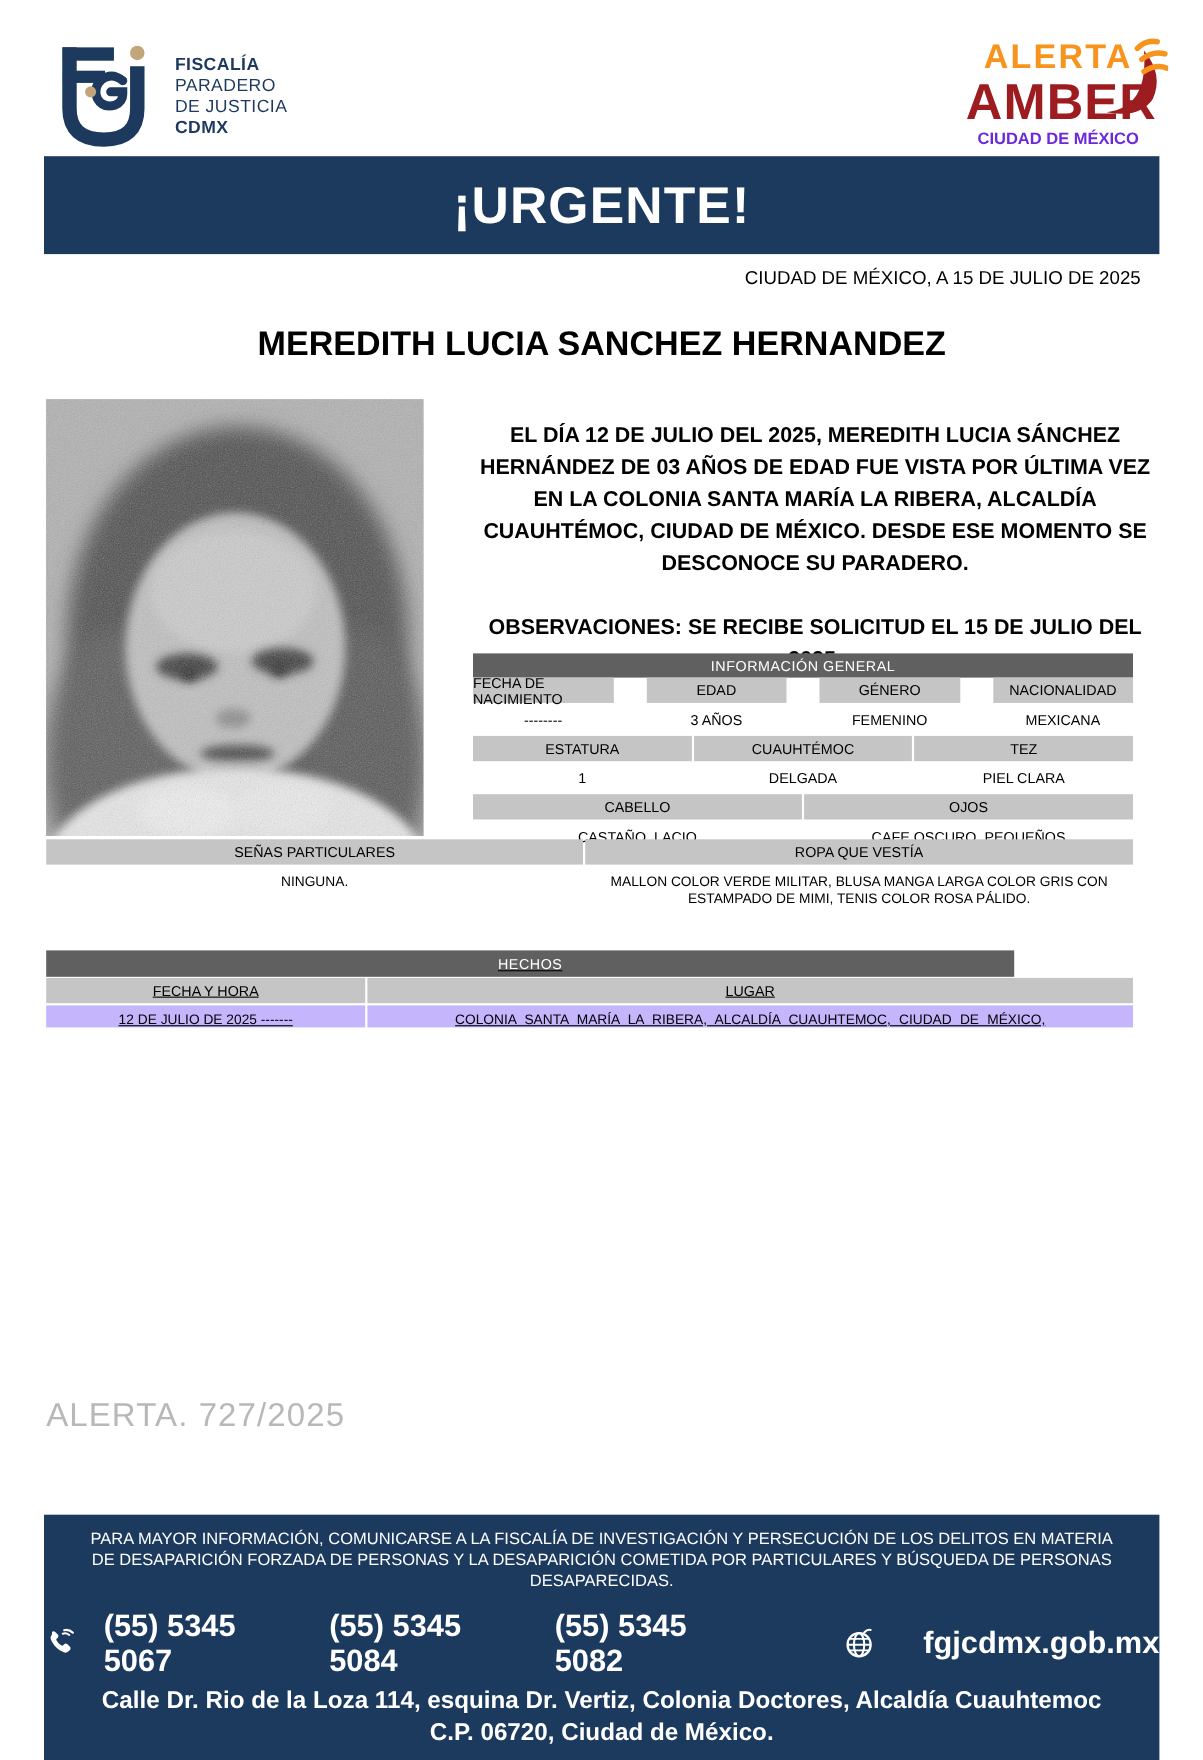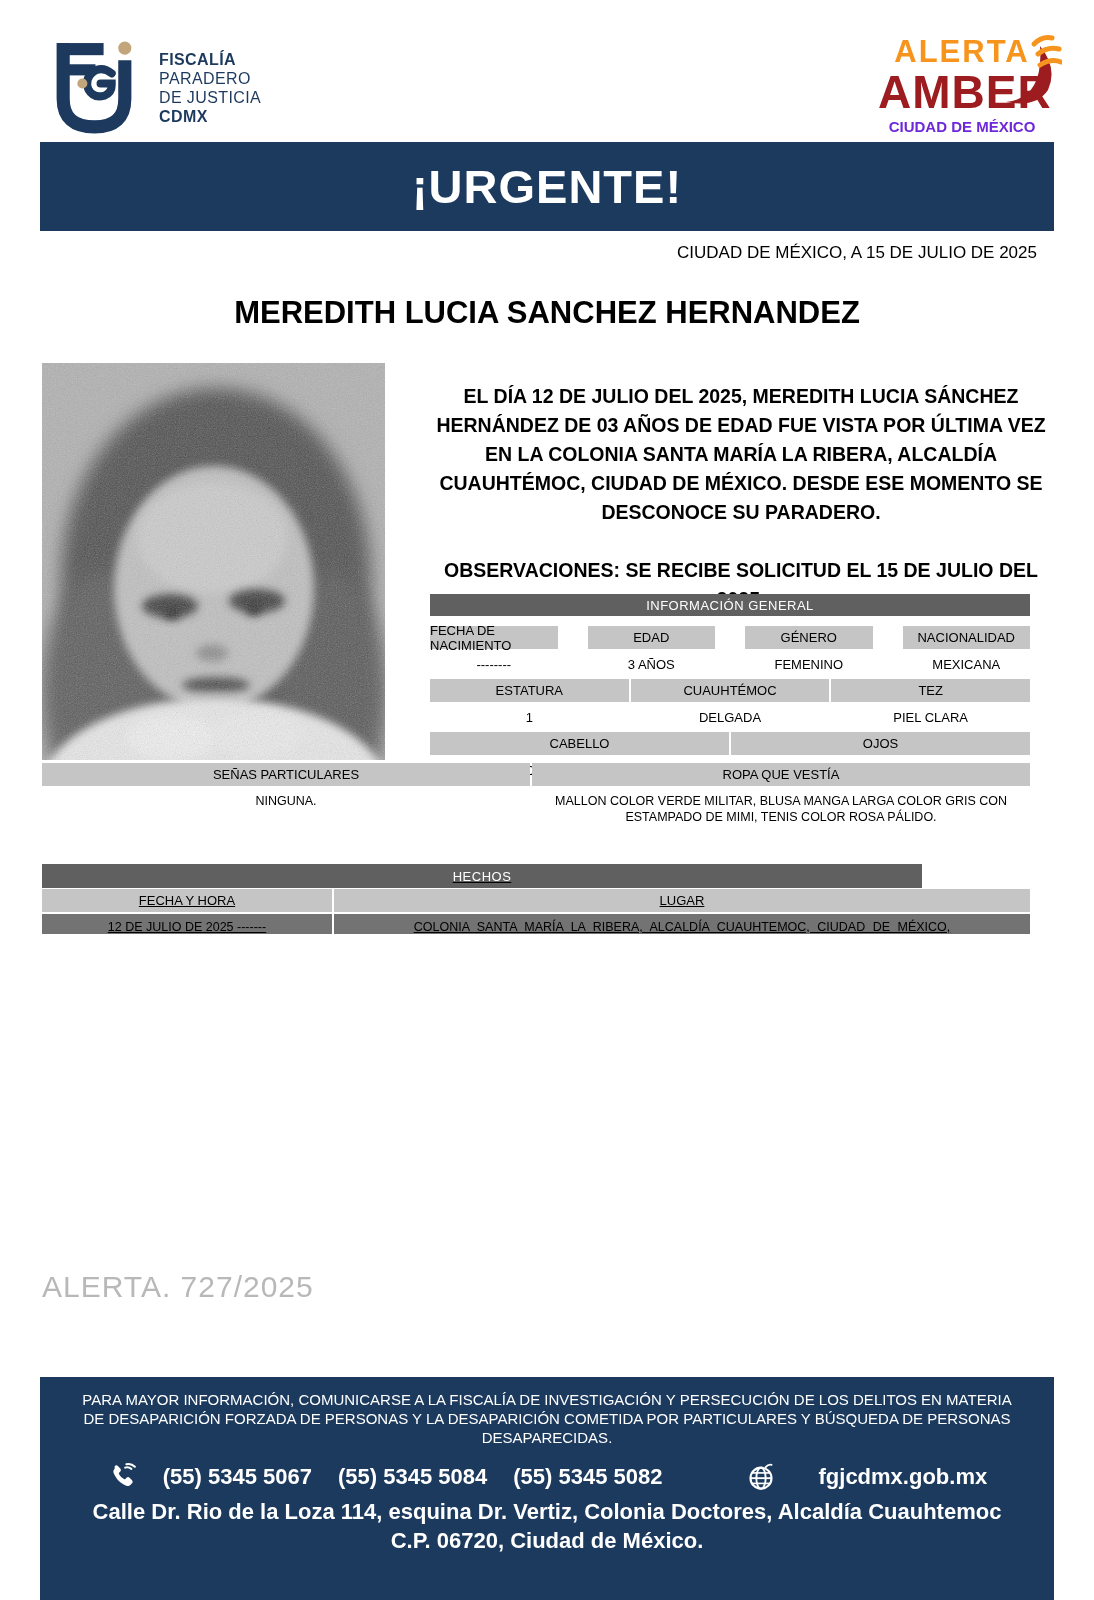--- a/index.html
+++ b/index.html
@@ -27,41 +27,41 @@
     font-weight:bold; font-size:31px; }
   
   .photo { position:absolute; left:42px; top:363px; width:343px; height:397px; overflow:hidden; background:#a9a9a9; }
   
   .desc { position:absolute; left:430px; top:382px; width:622px; text-align:center;
     font-weight:bold; font-size:19.5px; line-height:29px; }
   .desc .obs { margin-top:29px; }
   
   .info-table { position:absolute; left:430px; top:594px; width:600px; }
   .bar-dark { background:#606060; color:#fff; height:22px; font-size:13px;
-    display:flex; align-items:center; justify-content:center; letter-spacing:.5px; margin-bottom:10px; }
+    display:flex; align-items:center; justify-content:center; letter-spacing:.5px; margin-bottom:0; }
   .trow { display:grid; gap:2px; margin-bottom:2px; }
   .cols4 { grid-template-columns:repeat(4,1fr);gap:30px; }
   .cols3 { grid-template-columns:repeat(3,1fr); }
   .cols2 { grid-template-columns:repeat(2,1fr); }
   .hcell { background:#c5c5c5; height:23px; font-size:13px; display:flex; align-items:center; justify-content:center; }
   .vcell { background:#fff; height:26px; font-size:13px; display:flex; align-items:center; justify-content:center; text-align:center; }
   .particulars { position:absolute; left:42px; top:763px; width:988px; }
   .pcols { grid-template-columns:488px 498px; }
   .pval { background:#fff; font-size:12.5px; line-height:16px; display:flex; align-items:flex-start; justify-content:center; text-align:center; padding-top:5px; min-height:40px; }
   .hechos { position:absolute; left:42px; top:864px; width:880px;text-decoration:underline; }
   .hcols { grid-template-columns:290px 696px; }
   .hechos .bar-dark { height:24px; margin-bottom:1px; }
-  .hval { background:#737373; font-size:12.5px; display:flex; align-items:flex-start; justify-content:center; text-align:center; padding-top:6px; }
+  .hval { background:#c4b5fd; font-size:12.5px; display:flex; align-items:flex-start; justify-content:center; text-align:center; padding-top:6px; }
   .hval.wide { word-spacing:4px; }
   
   .watermark { position:absolute; left:42px; top:1270px; font-size:30px; color:#b8b8b8; letter-spacing:1px; }
   
   .footer { position:absolute; left:40px; top:1377px; width:1014px; height:223px; background:#1c3a5e; color:#fff; }
   .footer-info { width:950px; margin:13px auto 0; text-align:center; font-size:15px; line-height:19px; }
-  .footer-contacts { display:flex; align-items:center; justify-content:center; margin-top:15px; font-weight:bold; font-size:22px; }
+  .footer-contacts { display:flex; align-items:center; justify-content:flex-start; margin-top:15px; font-weight:bold; font-size:28px; }
   .footer-contacts .ph { margin-left:26px; }
   .footer-contacts .web-group { display:flex; align-items:center; margin-left:84px;gap:32px; }
   .footer-contacts .web { margin-left:12px; }
   .footer-address { text-align:center; font-weight:bold; font-size:22px; line-height:29px; margin-top:5px; }
 </style>
 </head>
 <body>
 
 <div class="page">
 

